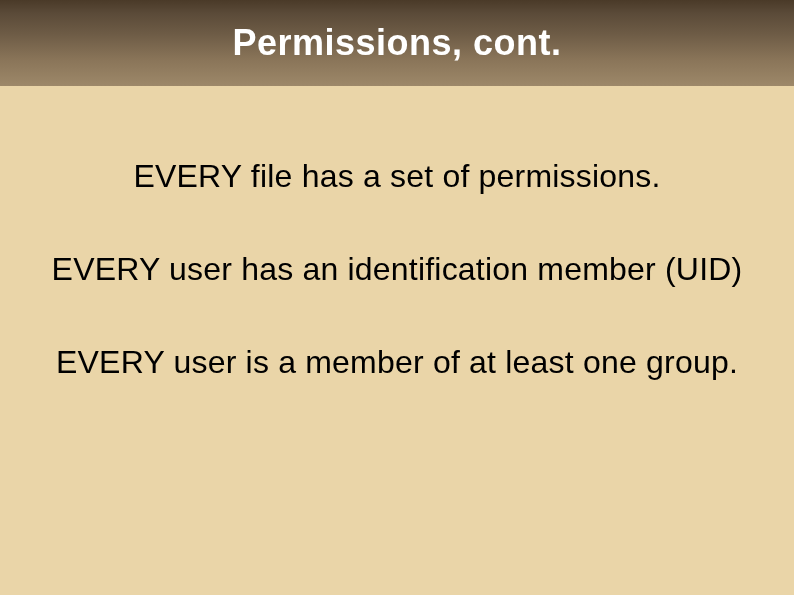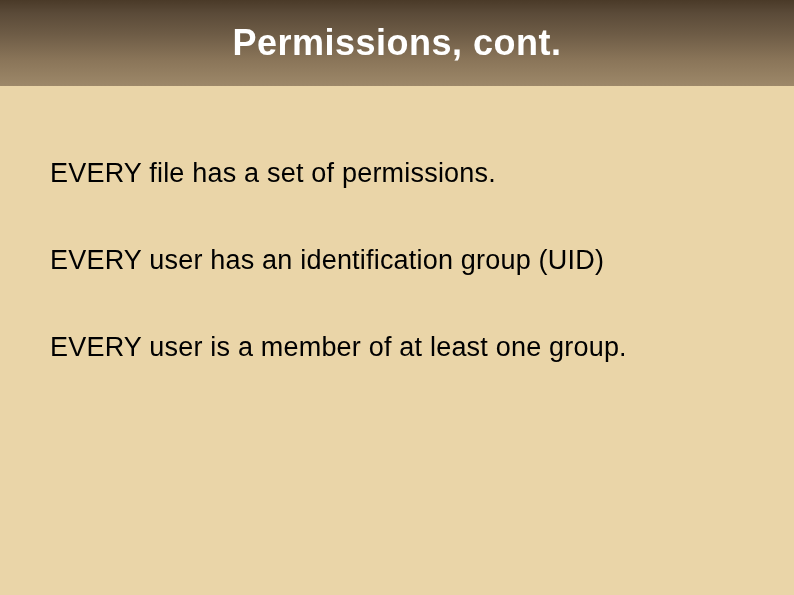--- a/index.html
+++ b/index.html
@@ -31,31 +31,32 @@
       color: #ffffff;
       font-size: 36px;
       font-weight: bold;
       letter-spacing: 0.5px;
     }
     .content {
       padding: 72px 50px 0 50px;
     }
     .body-line {
       color: #000000;
-      font-size: 27px;
+      font-size: 32px;
       font-weight: normal;
       margin-bottom: 56px;
       letter-spacing: 0.2px;
+      text-align: center;
     }
   </style>
 </head>
 <body>
 
 <div class="slide">
   <div class="title-bar">
     <div class="title-text">Permissions, cont.</div>
   </div>
   <div class="content">
     <div class="body-line">EVERY file has a set of permissions.</div>
-    <div class="body-line">EVERY user has an identification group (UID)</div>
+    <div class="body-line">EVERY user has an identification member (UID)</div>
     <div class="body-line">EVERY user is a member of at least one group.</div>
   </div>
 </div>
 
 </body></html>

